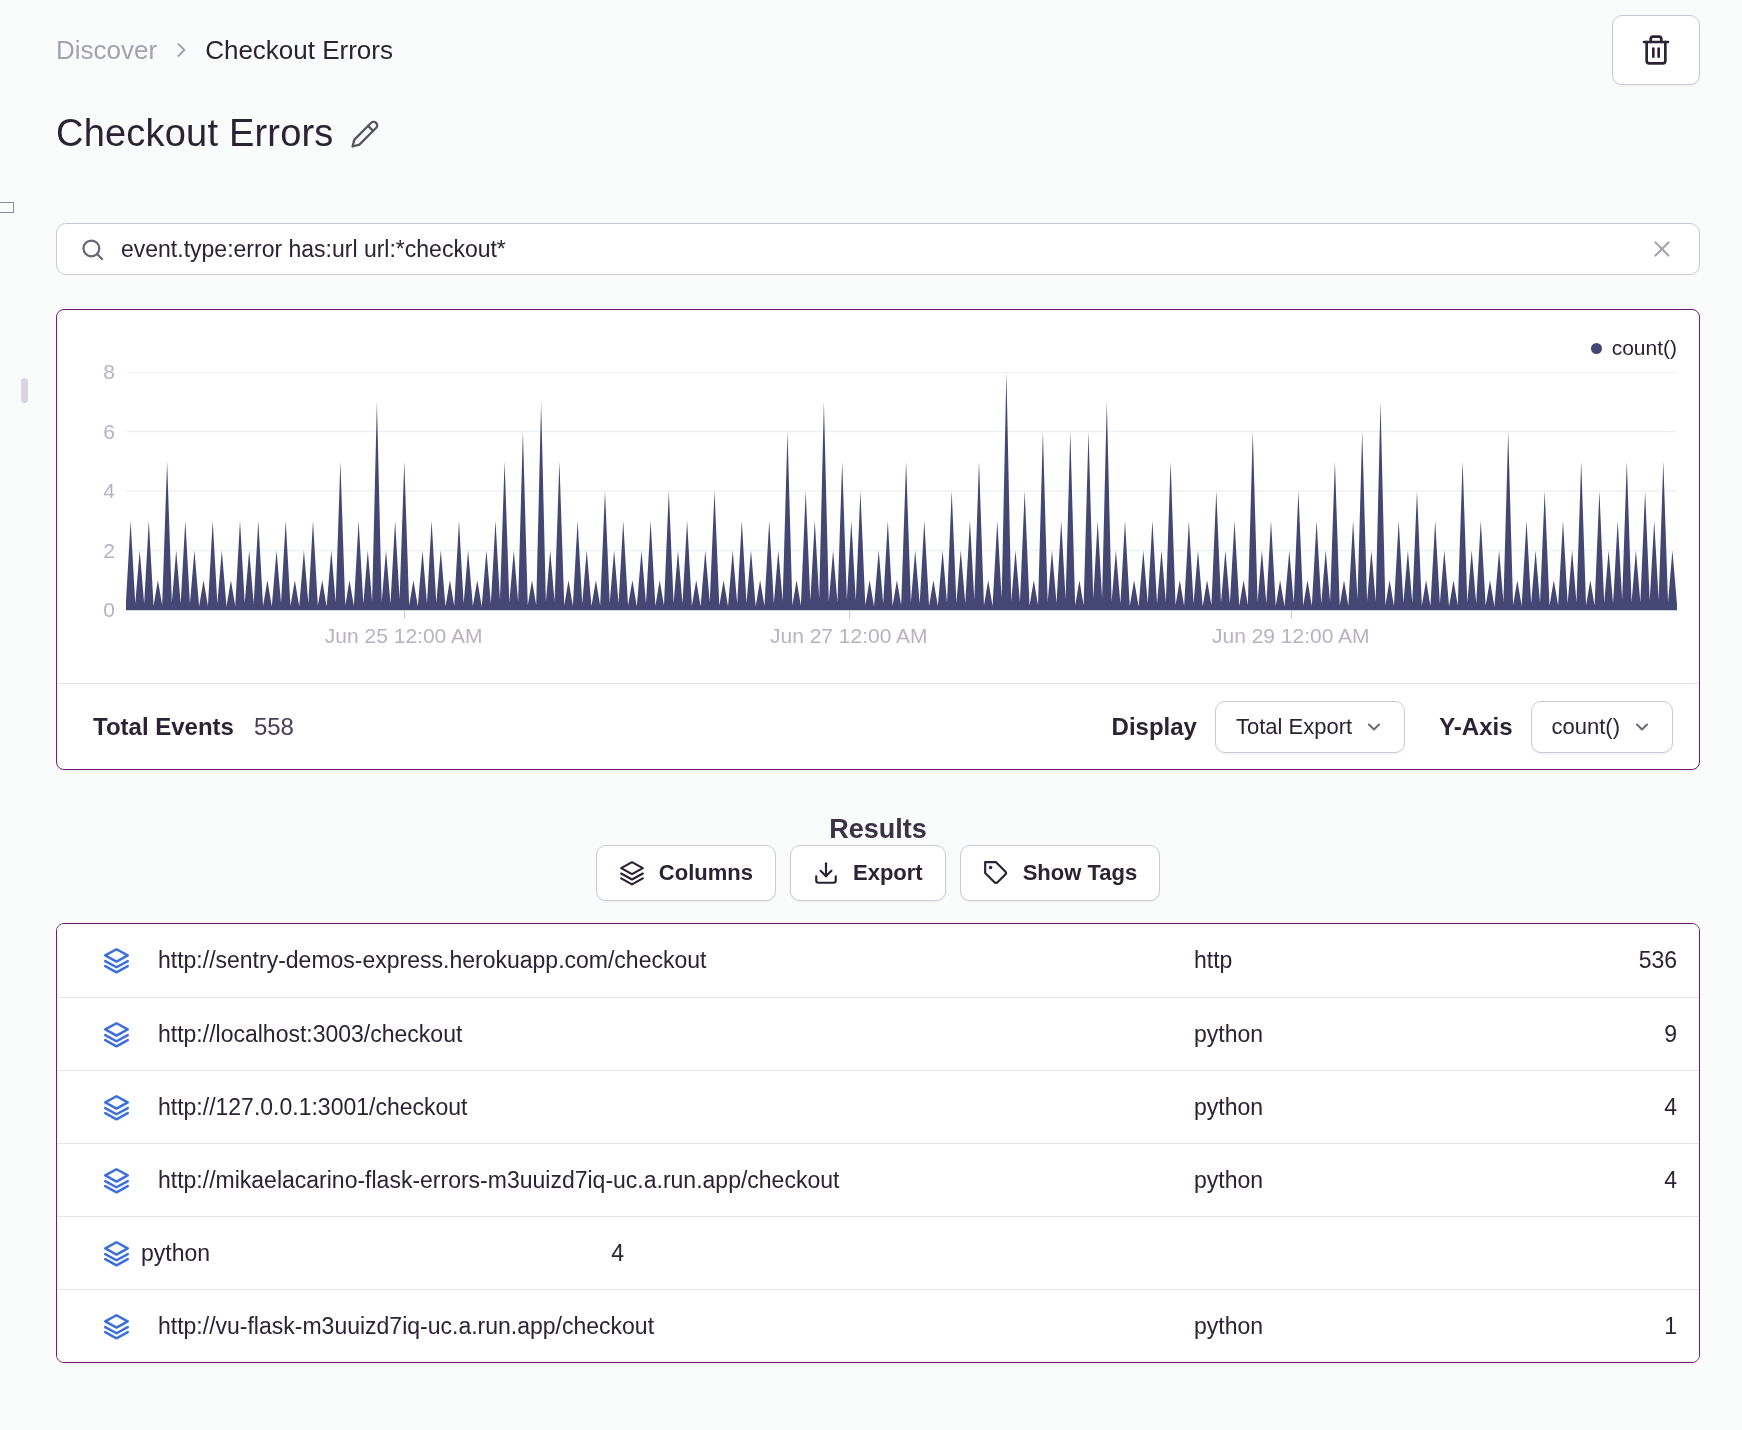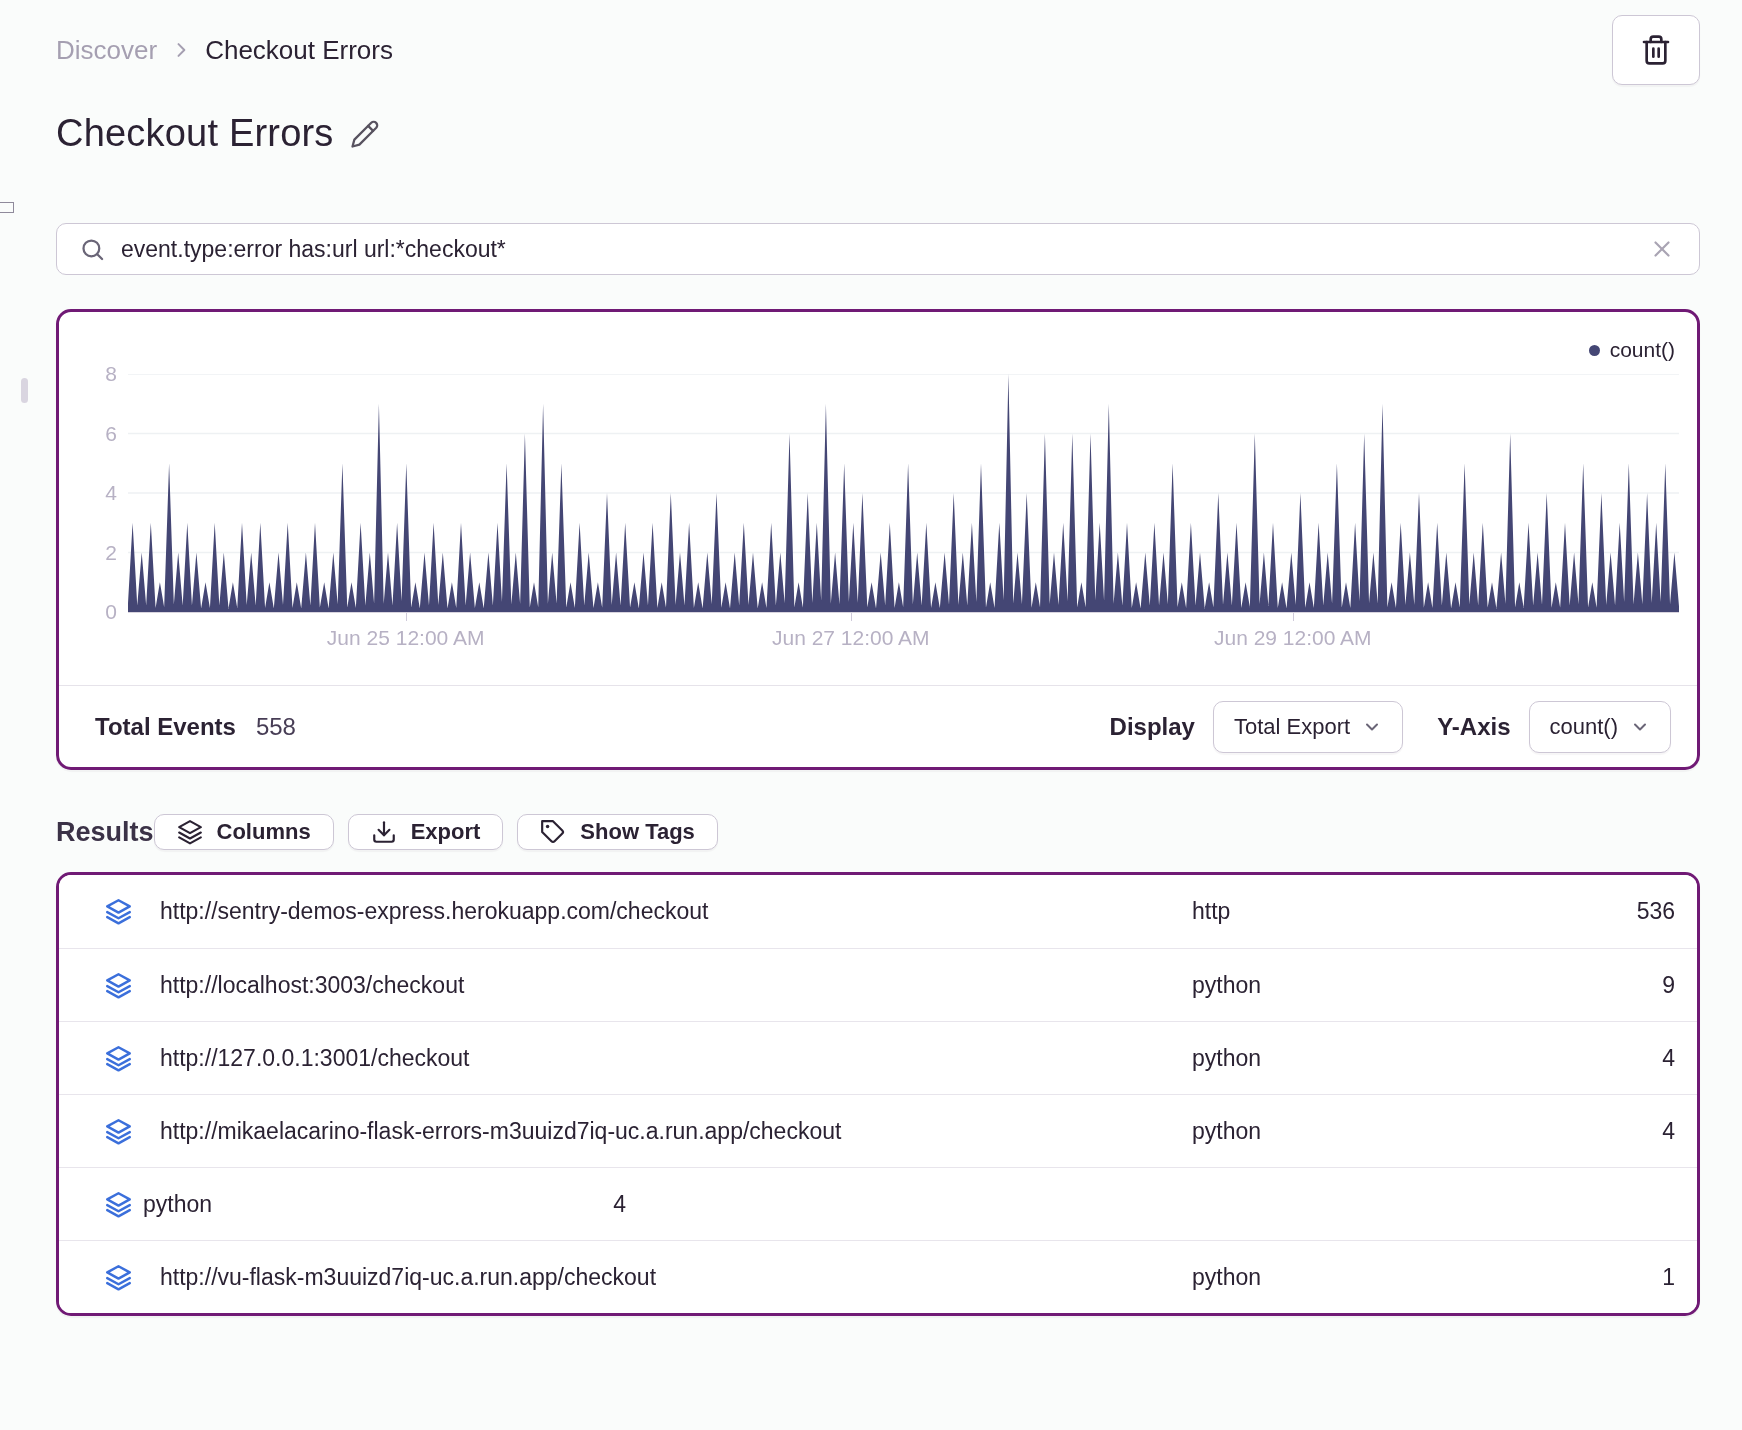--- a/index.html
+++ b/index.html
@@ -47,21 +47,21 @@
     display:flex; align-items:center;
   }
   .search-bar .search-glyph { position:absolute; left:22px; color:#6a6577; }
   .search-bar input {
     width:100%; height:100%; border:none; outline:none; background:transparent;
     font-family:inherit; font-size:23px; color:#2b2233; padding:0 70px 0 64px;
   }
   .search-bar .clear-x { position:absolute; right:24px; color:#a9a4b3; cursor:pointer; }
 
   
-  .card { background:#fff; border:3px solid #701a75; border-radius:15px;
+  .card { background:#fff; border:1px solid #701a75; border-radius:8px;
     box-shadow:0 2px 1px rgba(43,34,51,0.04); }
 
   
   .chart-card { position:relative; margin-top:34px; height:461px; }
   .legend { position:absolute; top:26px; right:22px; display:flex; align-items:center; gap:10px;
     font-size:21px; color:#2b2233; }
   .legend .dot { width:11px; height:11px; border-radius:50%; }
   .plot-area { position:absolute; left:69px; top:62px; width:1551px; height:238px; }
   .plot-area svg { position:absolute; inset:0; width:100%; height:100%; }
   .axis-line { position:absolute; left:69px; width:1551px; top:300px; height:1px; background:#d8d4de; }
@@ -77,24 +77,24 @@
     display:flex; align-items:center; justify-content:space-between; padding:0 26px 0 36px; }
   .total-events { display:flex; align-items:baseline; gap:20px; font-size:24px; }
   .total-events .lbl { font-weight:700; color:#2b2233; }
   .total-events .val { color:#473d55; }
   .chart-controls { display:flex; align-items:center; gap:18px; }
   .ctrl-label { font-size:24px; font-weight:700; color:#2b2233; margin-left:16px; }
   .select-btn { height:52px; padding:0 20px; font-weight:400; font-size:22px; gap:12px; }
   .select-btn .chev { color:#6a6577; }
 
   
-  .results-row { display:flex; align-items:center; justify-content:flex-start; margin-top:44px; }
+  .results-row { display:flex; align-items:center; justify-content:center; margin-top:44px;flex-direction:column; }
   h2.results-heading { font-size:27px; font-weight:700; color:#3b3247; }
   .results-actions { display:flex; gap:14px; }
-  .small-btn { height:36px; padding:0 22px; font-size:22px; }
+  .small-btn { height:56px; padding:0 22px; font-size:22px; }
 
   
   .table-card { margin-top:22px; overflow:hidden; }
   .thead { display:flex; align-items:center; height:72px; background:#f2f6f6;
     border-bottom:1px solid #d2cdda; }
   .trow { display:flex; align-items:center; height:73px; background:#fff; }
   .trow + .trow { border-top:1px solid #e8e5ec; }
   .col-icon { width:50px; margin-left:34px; display:flex; align-items:center; justify-content:center; flex:none; }
   .col-url { margin-left:17px; flex:1 1 auto; min-width:0; white-space:nowrap; overflow:hidden; }
   .col-platform { width:255px; flex:none; }

